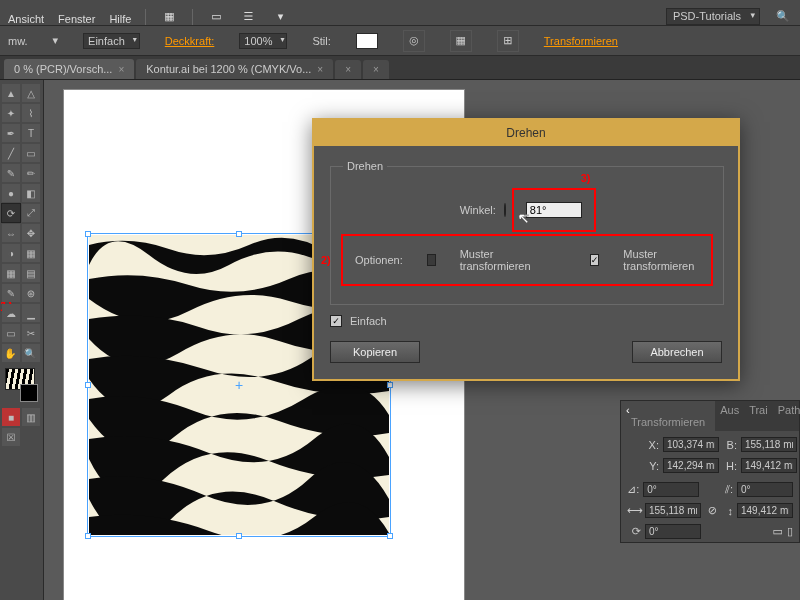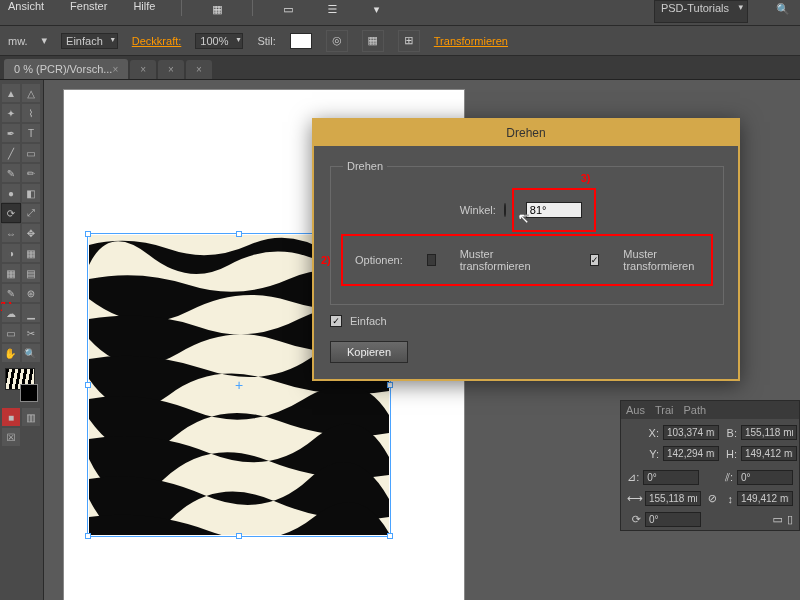--- a/index.html
+++ b/index.html
@@ -1,30 +1,30 @@
 <!DOCTYPE html>
 <html><head>
 <meta charset="utf-8">
 <style>
 *{margin:0;padding:0;box-sizing:border-box;font-family:Tahoma,Arial,sans-serif;font-size:11px;color:#ccc;user-select:none}
 body{background:#4a4a4a;width:800px;height:600px;overflow:hidden;position:relative}
-.menubar{height:26px;background:#4a4a4a;display:flex;align-items:flex-start;padding:0 8px;gap:26px;border-bottom:1px solid #2a2a2a}
+.menubar{height:26px;background:#4a4a4a;display:flex;align-items:flex-end;padding:0 8px;gap:14px;border-bottom:1px solid #2a2a2a}
 .menubar span{color:#ddd}
 .menubar .sep{width:1px;height:16px;background:#666}
 .menubar .icon{width:18px;height:18px;display:flex;align-items:center;justify-content:center}
-.menubar .dropdown{background:#3a3a3a;border:1px solid #2a2a2a;padding:1px 18px 8px 6px;color:#ccc;position:relative}
+.menubar .dropdown{background:#3a3a3a;border:1px solid #2a2a2a;padding:1px 18px 2px 6px;color:#ccc;position:relative}
 .menubar .dropdown::after{content:"▾";position:absolute;right:4px;top:1px;font-size:9px}
-.optbar{height:30px;background:#4a4a4a;display:flex;align-items:center;padding:0 8px;gap:14px;border-bottom:1px solid #2a2a2a}
+.optbar{height:30px;background:#4a4a4a;display:flex;align-items:center;padding:0 8px;gap:25px;border-bottom:1px solid #2a2a2a}
 .optbar .link{color:#f90;text-decoration:underline;cursor:pointer}
 .optbar .field{background:#3a3a3a;border:1px solid #2a2a2a;padding:1px 14px 1px 4px;position:relative}
 .optbar .field::after{content:"▾";position:absolute;right:2px;top:1px;font-size:8px}
 .optbar .swatch{width:22px;height:16px;background:#fff;border:1px solid #2a2a2a}
 .optbar .ico{width:22px;height:22px;border:1px solid #555;display:flex;align-items:center;justify-content:center}
 .tabbar{height:24px;background:#3a3a3a;display:flex;align-items:end;padding-left:4px;border-bottom:1px solid #222}
-.tab{padding:4px 10px;background:#4a4a4a;color:#bbb;margin-right:2px;border-top-left-radius:3px;border-top-right-radius:3px;display:flex;align-items:center;}
+.tab{padding:4px 10px;background:#4a4a4a;color:#bbb;margin-right:2px;border-top-left-radius:3px;border-top-right-radius:3px;display:flex;align-items:center;gap:6px}
 .tab.active{background:#5a5a5a;color:#eee}
 .tab .x{font-size:10px;color:#999}
 .workarea{position:absolute;top:80px;left:0;right:0;bottom:0;display:flex}
 .toolbar{width:44px;background:#4a4a4a;border-right:1px solid #2a2a2a;display:flex;flex-wrap:wrap;align-content:flex-start;padding:4px 2px;gap:2px}
 .toolbar .t{width:18px;height:18px;background:#555;display:flex;align-items:center;justify-content:center;font-size:10px;color:#bbb;position:relative}
 .toolbar .t.sel{background:#333;outline:1px solid #222}
 .toolbar .hl{outline:2px solid red}
 .toolbar .swa{width:34px;height:34px;margin:4px 3px;position:relative}
 .toolbar .swa .zebra{width:30px;height:22px;background:repeating-linear-gradient(100deg,#000 0 3px,#f5f0dc 3px 6px);border:1px solid #222}
 .toolbar .swa .bk{width:18px;height:18px;background:#000;position:absolute;right:0;bottom:0;border:1px solid #888}
@@ -53,21 +53,21 @@
 .dlg .line{display:flex;align-items:center;gap:8px;margin:6px 0}
 .dlg .knob{width:26px;height:26px;border-radius:50%;background:#3a3a3a;border:1px solid #222;position:relative}
 .dlg .knob::after{content:"";position:absolute;width:2px;height:10px;background:#aaa;left:12px;top:2px;transform-origin:1px 11px;transform:rotate(81deg)}
 .dlg .cursor{position:absolute;left:14px;top:6px;font-size:14px;color:#fff;pointer-events:none}
 .dlg input[type=text]{width:56px;background:#eee;color:#000;border:1px solid #222;padding:1px 3px;font-size:11px}
 .dlg .red{outline:2px solid red;padding:12px}
 .dlg .ann{color:red;font-weight:bold}
 .dlg .cb{width:12px;height:12px;border:1px solid #222;background:#3a3a3a;display:inline-flex;align-items:center;justify-content:center;font-size:9px}
 .dlg .cb.on{background:#ccc;color:#000}
 .dlg .btns{display:flex;gap:10px;margin-top:14px}
-.dlg button{background:linear-gradient(#6a6a6a,#505050);border:1px solid #2a2a2a;color:#eee;padding:4px 0;width:78px;font-size:11px;cursor:pointer}
+.dlg button{background:linear-gradient(#6a6a6a,#505050);border:1px solid #2a2a2a;color:#eee;padding:4px 0;width:90px;font-size:11px;cursor:pointer}
 .dlg .btns .sp{flex:1}
 </style>
 </head>
 <body>
 
 <div class="menubar">
   <span>Ansicht</span>
   <span>Fenster</span>
   <span>Hilfe</span>
   <span class="sep"></span>
@@ -94,20 +94,21 @@
   <span class="ico">⊞</span>
   <span class="link">Transformieren</span>
 </div>
 
 <div class="tabbar">
   <div class="tab active">
       <span>0 % (PCR)/Vorsch...</span>
       <span class="x">×</span>
     </div>
   <div class="tab">
+      <span>Kontur.ai bei 1200 % (CMYK/Vo...</span>
       <span class="x">×</span>
     </div>
   <div class="tab">
       <span class="x">×</span>
     </div>
   <div class="tab">
       <span class="x">×</span>
     </div>
 </div>
 
@@ -209,26 +210,28 @@
         </span>
       </div>
     </fieldset>
     <div class="line">
       <span class="cb on">✓</span>
       <span>Einfach</span>
     </div>
     <div class="btns">
       <button>Kopieren</button>
       <span class="sp"></span>
+      <button>Abbrechen</button>
     </div>
   </div>
 </div>
 
 <div class="rpanel">
   <div class="tabs">
+    <span class="a">‹ <span>Transformieren</span></span>
     <span>Aus</span>
     <span>Trai</span>
     <span>Path</span>
   </div>
   <div class="row">
     <div class="ref">
         <div></div>
         <div></div>
         <div></div>
         <div></div>

